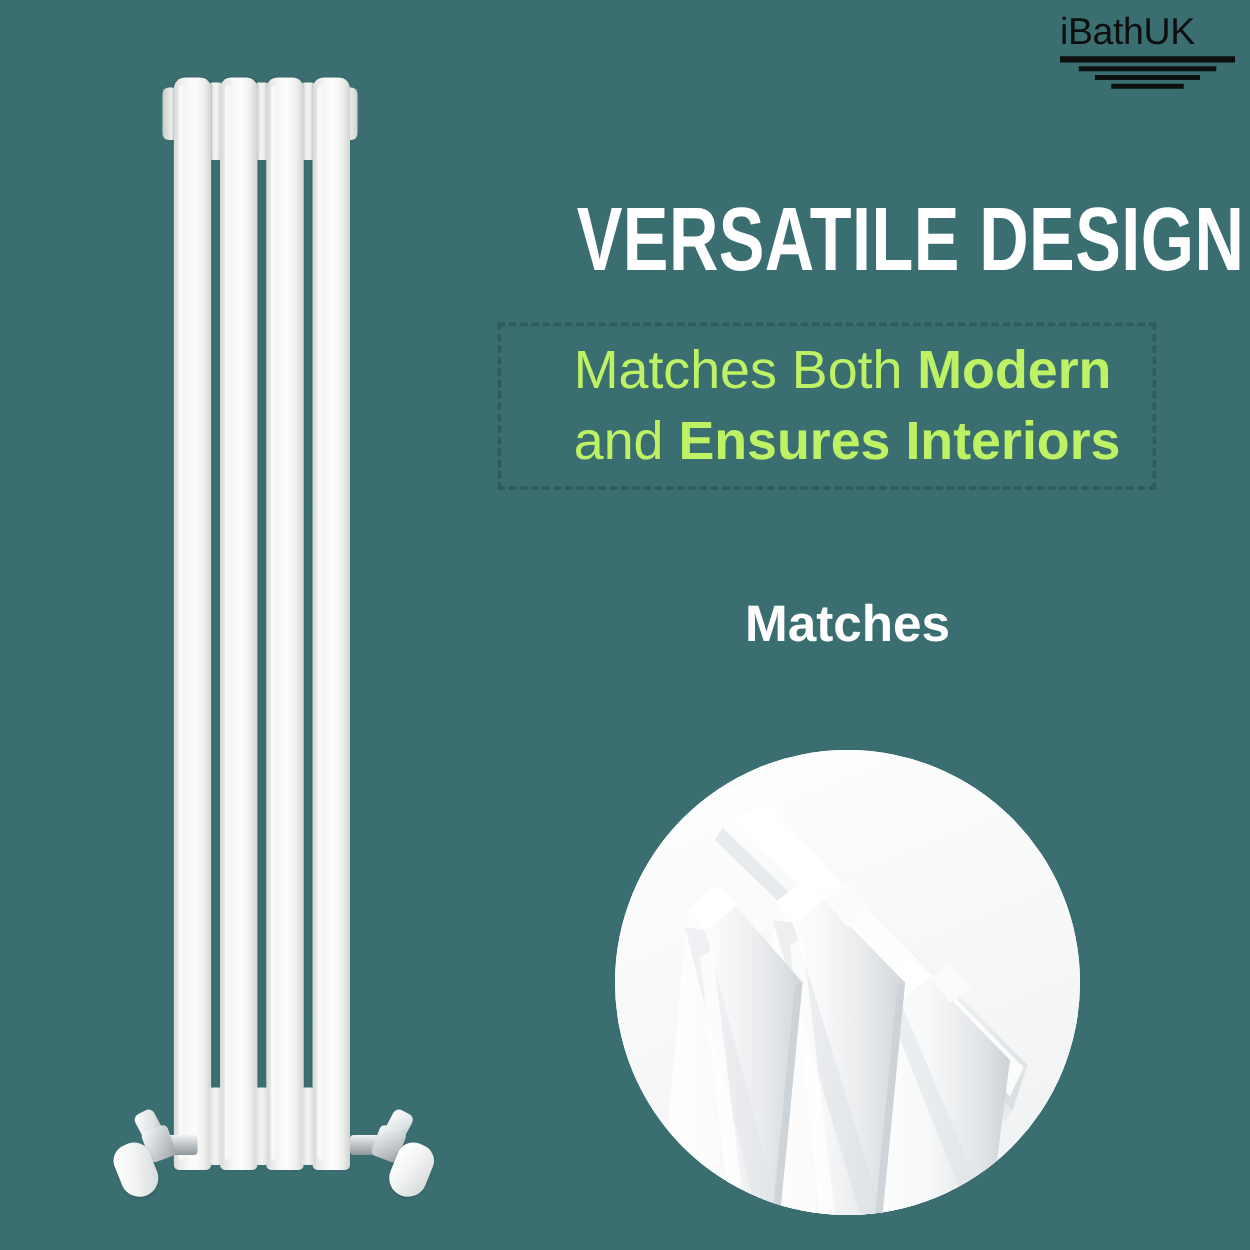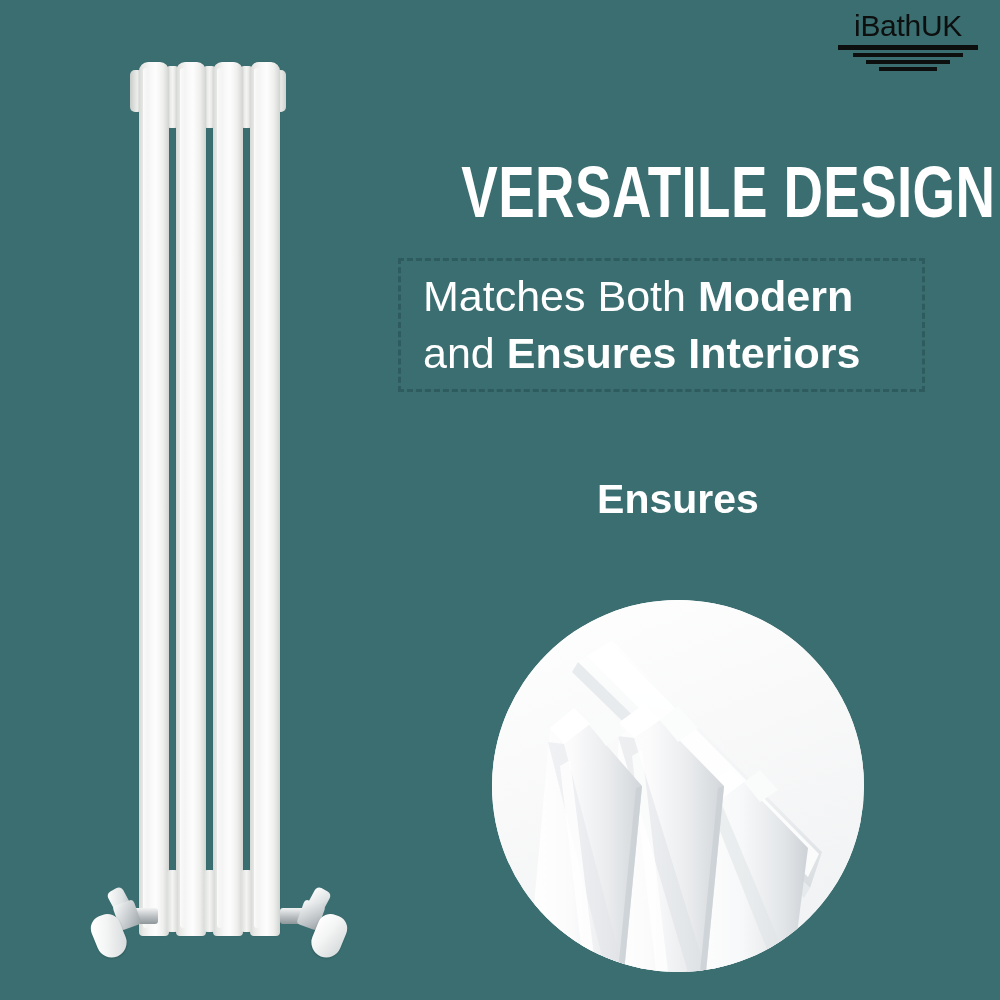--- a/index.html
+++ b/index.html
@@ -18,24 +18,24 @@
     position: absolute;
     inset: 0;
     width: 1000px;
     height: 1000px;
     background: #3a6e70;
   }
 
   
   .logo {
     position: absolute;
-    right: 22px;
+    right: 12px;
     top: 10px;
     width: 140px;
-    text-align: center;
+    text-align: left;
   }
   .logo-text {
     font-family: "Liberation Sans", sans-serif;
     font-size: 30px;
     font-weight: 500;
     color: #0d0f0f;
     letter-spacing: -0.3px;
     line-height: 1.05;
     white-space: nowrap;
   }
@@ -187,25 +187,26 @@
     width: 527px;
     height: 134px;
     border: 3px dashed #2e5b5d;
     box-sizing: border-box;
     display: flex;
     flex-direction: column;
     justify-content: center;
     padding-left: 22px;
   }
   .subtitle-line {
-    color: #ffffff;
+    color: #bef264;
     font-size: 43px;
     font-weight: 400;
     line-height: 1.32;
     white-space: nowrap;
+    margin-left: 36px;
   }
   .subtitle-line b { font-weight: 700; }
 
   
   .ensures {
     position: absolute;
     left: 478px;
     top: 470px;
     width: 400px;
     text-align: center;
@@ -280,21 +281,21 @@
   <div class="subtitle-box">
     <div class="subtitle-line">
       <span>Matches Both </span><b>Modern</b>
     </div>
     <div class="subtitle-line">
       <span>and </span><b>Ensures Interiors</b>
     </div>
   </div>
 
   <div class="ensures">
-    <div>Ensures</div>
+    <div>Matches</div>
   </div>
 
   <div class="detail-circle">
     <svg width="372" height="372" viewBox="0 0 372 372">
       <defs>
         <linearGradient id="faceA" x1="0" y1="0" x2="1" y2="0">
           <stop offset="0%" stop-color="#ffffff"></stop>
           <stop offset="38%" stop-color="#fbfbfc"></stop>
           <stop offset="70%" stop-color="#eaecee"></stop>
           <stop offset="100%" stop-color="#d2d6da"></stop>

